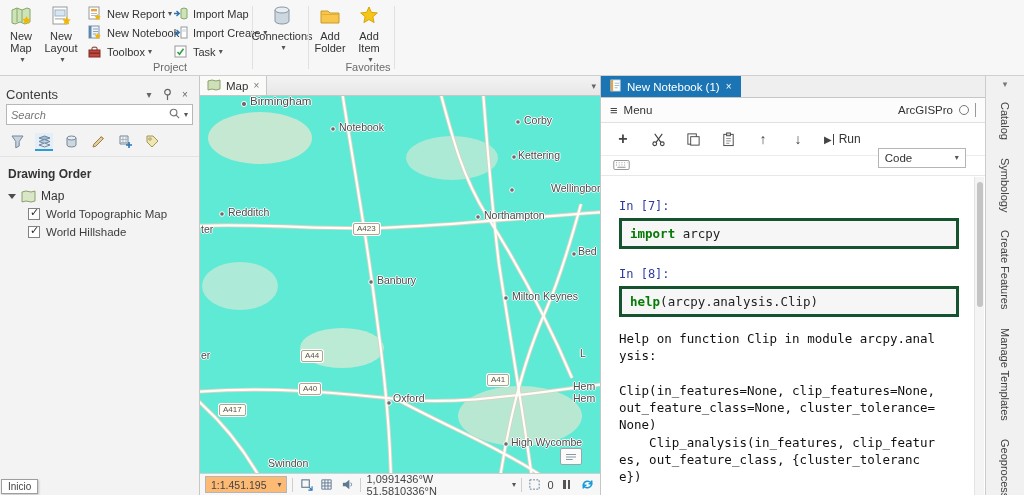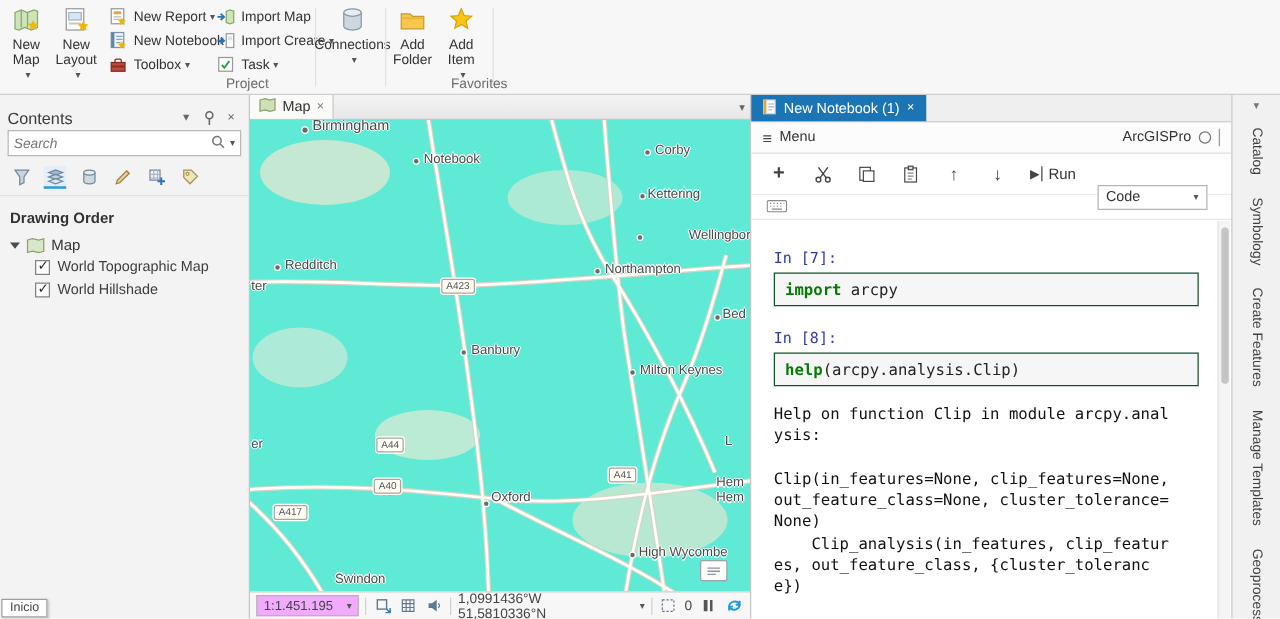--- a/index.html
+++ b/index.html
@@ -9,21 +9,21 @@
 
 
 #ribbon { position:absolute; left:0; top:0; width:1024px; height:76px; background:#f7f7f7; border-bottom:1px solid #cfcfcf; }
 .bigbtn { position:absolute; top:3px; height:60px; display:flex; flex-direction:column; align-items:center; text-align:center;
   font-size:11px; line-height:12px; color:#333; cursor:default; }
 .bigbtn .bicon { width:22px; height:22px; margin:2px 0 3px; }
 .smallcol { position:absolute; top:5px; display:flex; flex-direction:column; gap:2px; }
 .smallbtn { display:flex; align-items:center; height:17px; font-size:11px; color:#333; white-space:nowrap; padding:0 3px; }
 .smallbtn .sicon { width:15px; height:15px; margin-right:5px; }
 .dd { color:#555; font-size:8px; margin-left:3px; }
-.grouplabel { position:absolute; bottom:2px; font-size:11px; color:#6b6b6b; text-align:right; }
+.grouplabel { position:absolute; bottom:2px; font-size:11px; color:#6b6b6b; text-align:center; }
 .gsep { position:absolute; top:6px; bottom:6px; width:1px; background:#e1e1e1; }
 
 
 #contents { position:absolute; left:0; top:76px; width:200px; bottom:0; background:#f3f3f3; border-right:1px solid #c6c6c6; }
 .pane-header { display:flex; align-items:flex-end; height:26px; padding:0 6px; }
 .pane-title { font-size:13px; color:#3c3c3c; flex:1; }
 .ph-ico { width:16px; height:16px; display:flex; align-items:center; justify-content:center; color:#666; font-size:10px; margin-left:2px; }
 .searchbox { margin:2px 6px 4px; height:21px; background:#fff; border:1px solid #b7b7b7; display:flex; align-items:center; padding:0 4px; }
 .searchbox input { flex:1; border:none; outline:none; font-size:11px; font-style:italic; color:#666; background:transparent; font-family:"Liberation Sans",sans-serif; }
 .iconrow { display:flex; align-items:center; gap:9px; padding:4px 8px 5px; border-bottom:1px solid #e2e2e2; }
@@ -48,21 +48,21 @@
 #mapcanvas svg.base { position:absolute; left:0; top:0; }
 .maplabel { position:absolute; font-size:10.5px; color:#4a4a4a; white-space:nowrap;
   text-shadow:1px 0 0 #fff,-1px 0 0 #fff,0 1px 0 #fff,0 -1px 0 #fff; }
 .maplabel.city { font-size:11.5px; }
 .shield { position:absolute; background:#fffdf4; border:1px solid #aaa79a; border-radius:2px; font-size:8px; color:#555; padding:0 3px; line-height:10px;
   box-shadow:0 0 0 1px #fff; }
 #msg-ico { position:absolute; right:18px; bottom:8px; width:22px; height:17px; background:#fbfbf9; border:1px solid #9aa4ad; border-radius:2px;
   display:flex; align-items:center; justify-content:center; }
 #map-statusbar { position:absolute; left:0; right:0; bottom:0; height:22px; background:#f7f7f7; border-top:1px solid #cfcfcf;
   display:flex; align-items:center; gap:5px; padding:0 5px; font-size:11px; color:#444; }
-.scalebox { display:flex; align-items:center; gap:8px; background:#f0abfc; border:1px solid #b5b5b5; height:17px; padding:0 5px; font-size:10.5px; }
+.scalebox { display:flex; align-items:center; gap:8px; background:#fdba74; border:1px solid #b5b5b5; height:17px; padding:0 5px; font-size:10.5px; }
 .vsep { width:1px; height:14px; background:#cfcfcf; }
 .sb-ico { width:16px; height:16px; display:flex; align-items:center; justify-content:center; }
 .pausebars { display:flex; gap:2px; }
 .pausebars i { width:2.5px; height:9px; background:#555; }
 
 
 #notebook { position:absolute; left:600px; top:76px; width:385px; bottom:0; background:#fff; border-left:1px solid #c6c6c6; }
 #nb-tabbar { height:22px; background:#efefef; border-bottom:1px solid #c6c6c6; display:flex; }
 .nb-tab-active { display:flex; align-items:center; gap:6px; padding:0 9px; background:#1b74b3; color:#fff; font-size:11.5px; }
 .nb-tab-active .x { color:#fff; font-size:10px; }
@@ -73,21 +73,21 @@
 .kernel-bar { width:1px; height:14px; background:#999; }
 #nb-toolbar { height:33px; display:flex; align-items:center; gap:17px; padding:0 13px; border-bottom:1px solid #ededed; }
 .tb-ico { width:18px; height:18px; display:flex; align-items:center; justify-content:center; color:#444; font-size:14px; }
 .tb-run { display:flex; align-items:center; gap:5px; font-size:12px; color:#333; }
 .tb-run .play { font-size:10px; color:#444; border-right:1.5px solid #444; padding-right:1px; }
 .cellsel { display:flex; align-items:center; width:88px; height:20px; border:1px solid #b5b5b5; background:#fff; padding:0 6px; font-size:11.5px; color:#333;margin-top:37px; }
 .cellsel .dd { margin-left:auto; }
 #nb-kbdrow { height:20px; display:flex; align-items:center; padding:0 12px; border-bottom:1px solid #e8e8e8; }
 #nb-cells { position:absolute; left:0; top:101px; right:0; bottom:0; padding:12px 26px 0 18px; overflow:hidden; }
 .prompt { font-family:"DejaVu Sans Mono",monospace; font-size:12px; color:#2f3c9e; margin:10px 0 5px; }
-.codebox { background:#f6f6f6; border:1px solid #14532d; padding:5px 8px; font-family:"DejaVu Sans Mono",monospace; font-size:12.5px; color:#222; }
+.codebox { background:#f6f6f6; border:3px solid #14532d; padding:5px 8px; font-family:"DejaVu Sans Mono",monospace; font-size:12.5px; color:#222; }
 .kw { color:#067a06; }
 .kw.b { font-weight:bold; }
 .nb-output { margin-top:13px; width:318px; font-family:"DejaVu Sans Mono",monospace; font-size:12.5px; line-height:1.38; color:#111;
   white-space:pre-wrap; word-break:break-all; }
 #nb-scroll { position:absolute; right:1px; top:101px; bottom:0; width:10px; background:#f4f4f4; border-left:1px solid #e4e4e4; }
 #nb-thumb { position:absolute; left:1.5px; top:5px; width:6px; height:125px; background:#c4c4c4; border-radius:3px; }
 
 
 #rightstrip { position:absolute; right:0; top:76px; width:39px; bottom:0; background:#f1f1f1; border-left:1px solid #cccccc;
   display:flex; flex-direction:column; align-items:center; }

